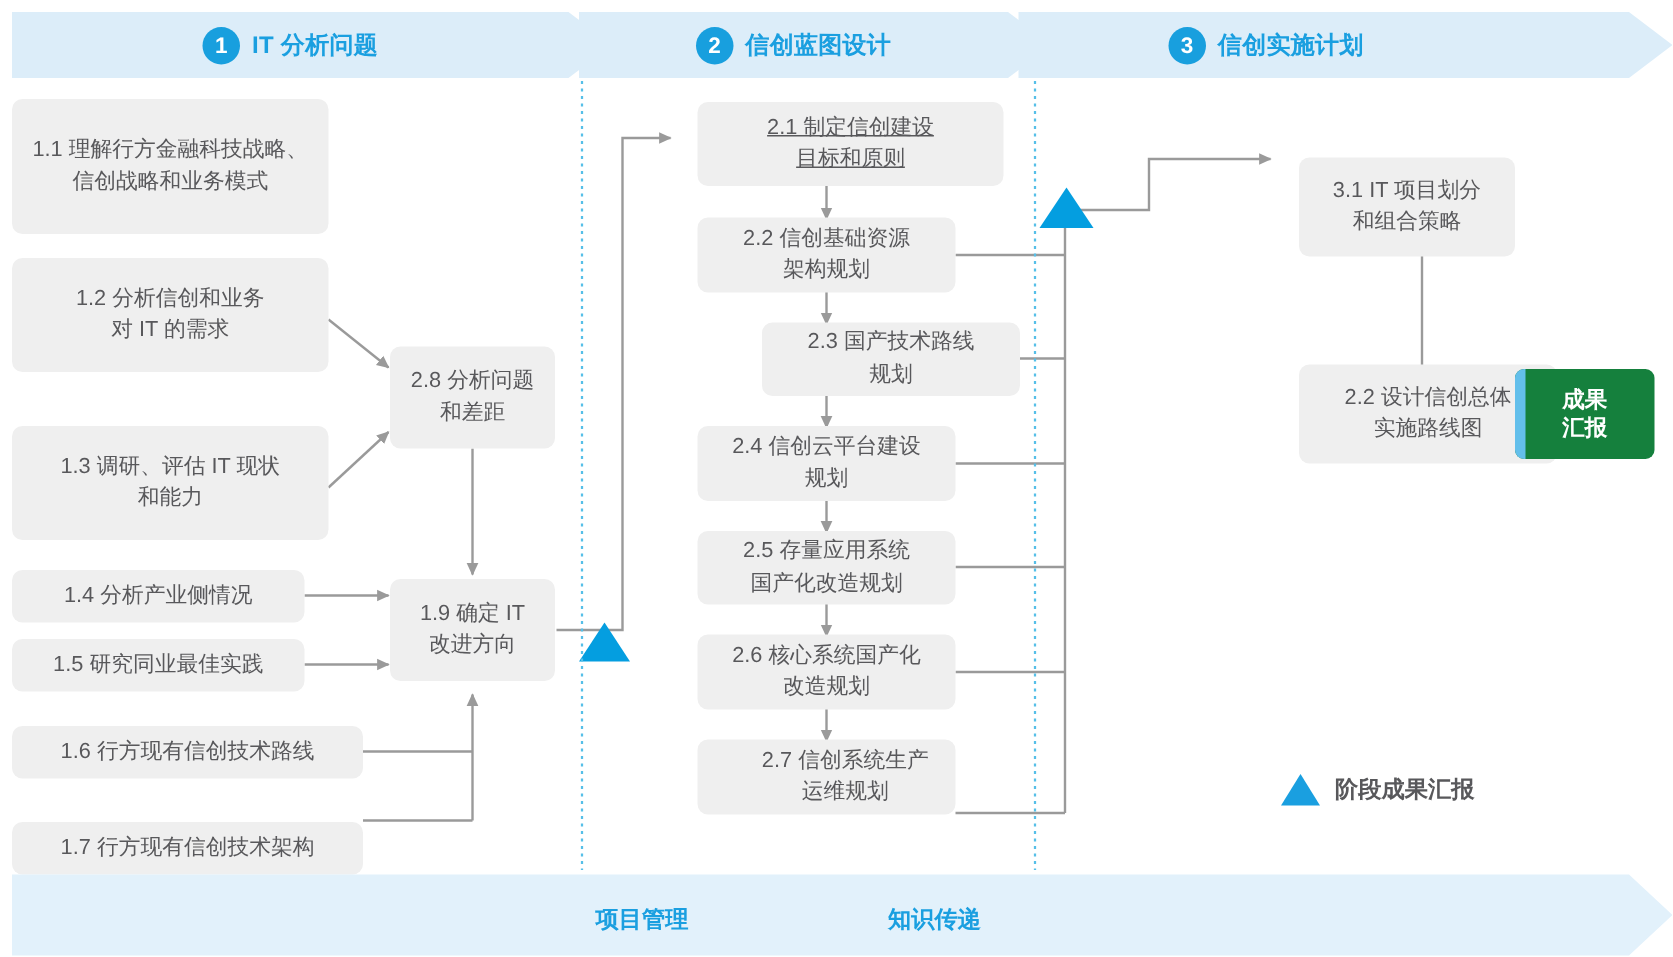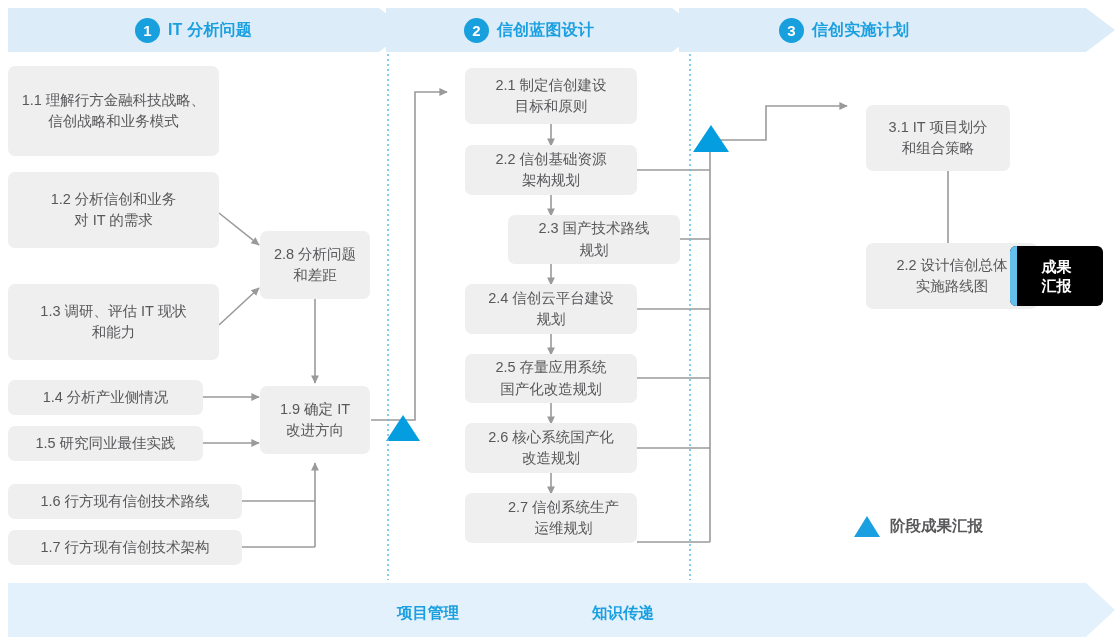--- a/index.html
+++ b/index.html
@@ -62,21 +62,21 @@
     font-size:14.5px;
     line-height:1.45;
     display:flex;
     align-items:center;
     justify-content:center;
     text-align:center;
     box-sizing:border-box;
     padding:4px 7px;
   }
   .node.result{
-    background:#000000;
+    background:#15803d;
     color:#ffffff;
     font-weight:bold;
     font-size:15px;
     line-height:1.3;
     border-radius:6px;
   }
   .node.result::before{
     content:"";
     position:absolute;
     left:0;top:0;bottom:0;
@@ -206,27 +206,27 @@
 
   <div class="node" style="left:8px;top:66px;width:211px;height:90px;white-space:pre-line;">1.1 理解行方金融科技战略、
 信创战略和业务模式</div>
   <div class="node" style="left:8px;top:172px;width:211px;height:76px;white-space:pre-line;">1.2 分析信创和业务
 对 IT 的需求</div>
   <div class="node" style="left:8px;top:284px;width:211px;height:76px;white-space:pre-line;">1.3 调研、评估 IT 现状
 和能力</div>
   <div class="node" style="left:8px;top:380px;width:195px;height:35px;white-space:pre-line;">1.4 分析产业侧情况</div>
   <div class="node" style="left:8px;top:426px;width:195px;height:35px;white-space:pre-line;">1.5 研究同业最佳实践</div>
   <div class="node" style="left:8px;top:484px;width:234px;height:35px;white-space:pre-line;">1.6 行方现有信创技术路线</div>
-  <div class="node" style="left:8px;top:530px;width:234px;height:35px;white-space:pre-line;">1.7 行方现有信创技术架构</div>
+  <div class="node" style="left:8px;top:548px;width:234px;height:35px;white-space:pre-line;">1.7 行方现有信创技术架构</div>
   <div class="node" style="left:260px;top:231px;width:110px;height:68px;white-space:pre-line;">2.8 分析问题
 和差距</div>
   <div class="node" style="left:260px;top:386px;width:110px;height:68px;white-space:pre-line;">1.9 确定 IT
 改进方向</div>
 
-  <div class="node" style="left:465px;top:68px;width:172px;height:56px;white-space:pre-line;">2.1 制定信创建设
+  <div class="node" style="left:465px;top:68px;width:204px;height:56px;white-space:pre-line;text-decoration:underline;">2.1 制定信创建设
 目标和原则</div>
   <div class="node" style="left:465px;top:145px;width:172px;height:50px;white-space:pre-line;">2.2 信创基础资源
 架构规划</div>
   <div class="node" style="left:465px;top:215px;width:172px;height:49px;white-space:pre-line;margin-left:43px;">2.3 国产技术路线
 规划</div>
   <div class="node" style="left:465px;top:284px;width:172px;height:50px;white-space:pre-line;">2.4 信创云平台建设
 规划</div>
   <div class="node" style="left:465px;top:354px;width:172px;height:49px;white-space:pre-line;">2.5 存量应用系统
 国产化改造规划</div>
   <div class="node" style="left:465px;top:423px;width:172px;height:50px;white-space:pre-line;">2.6 核心系统国产化

